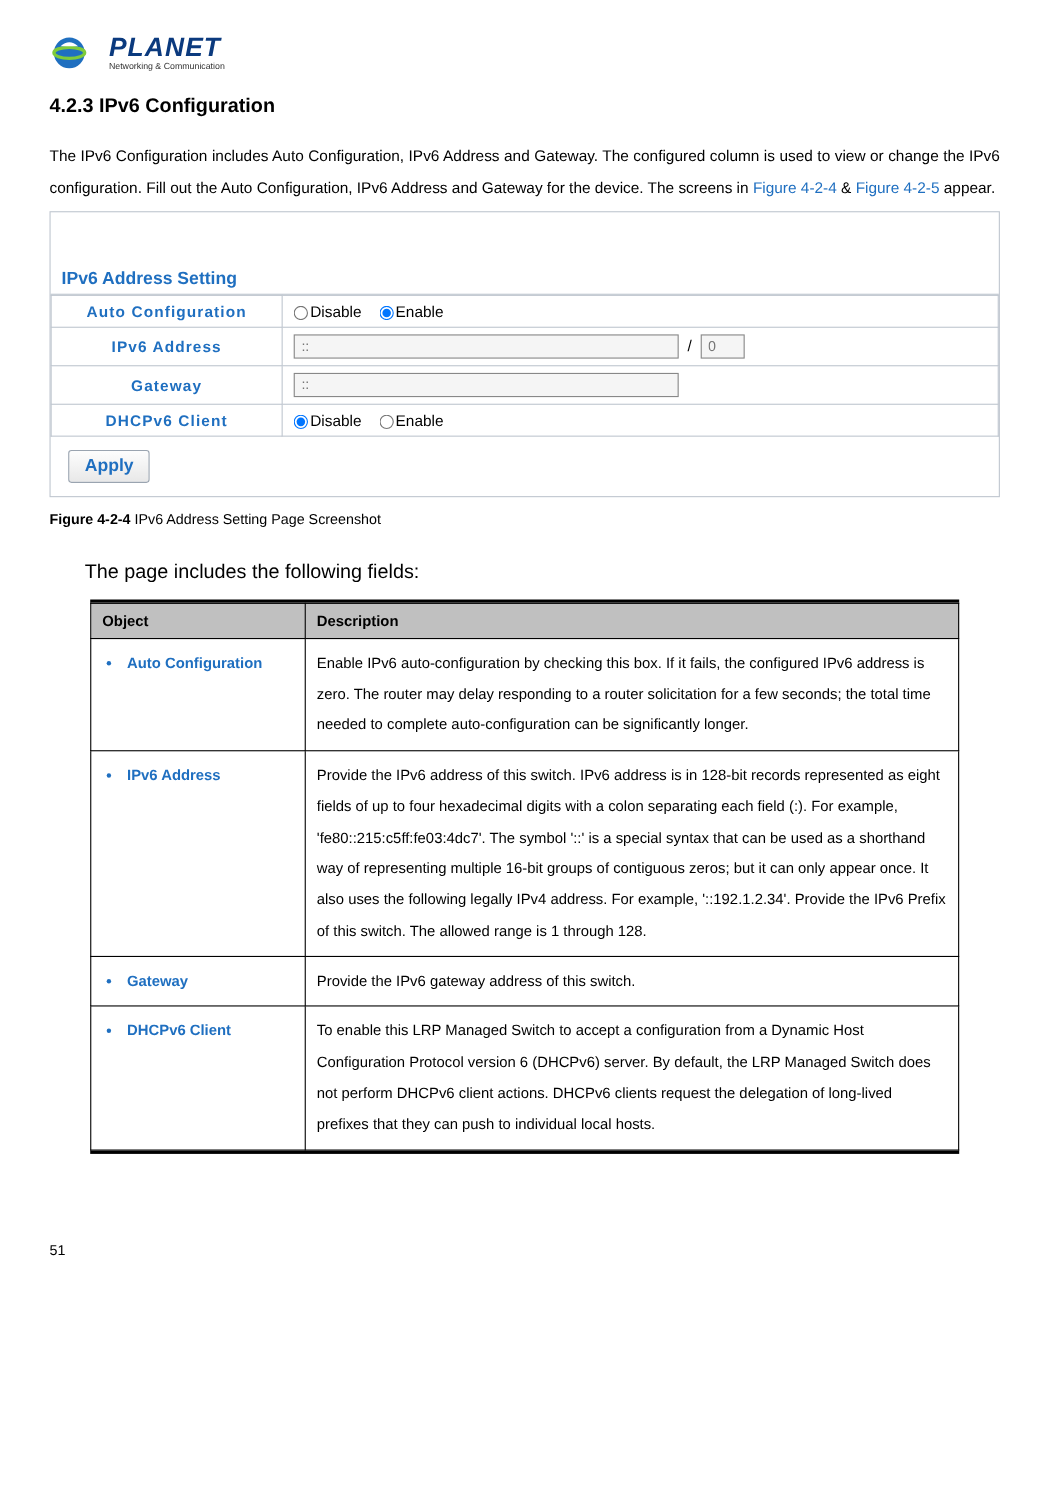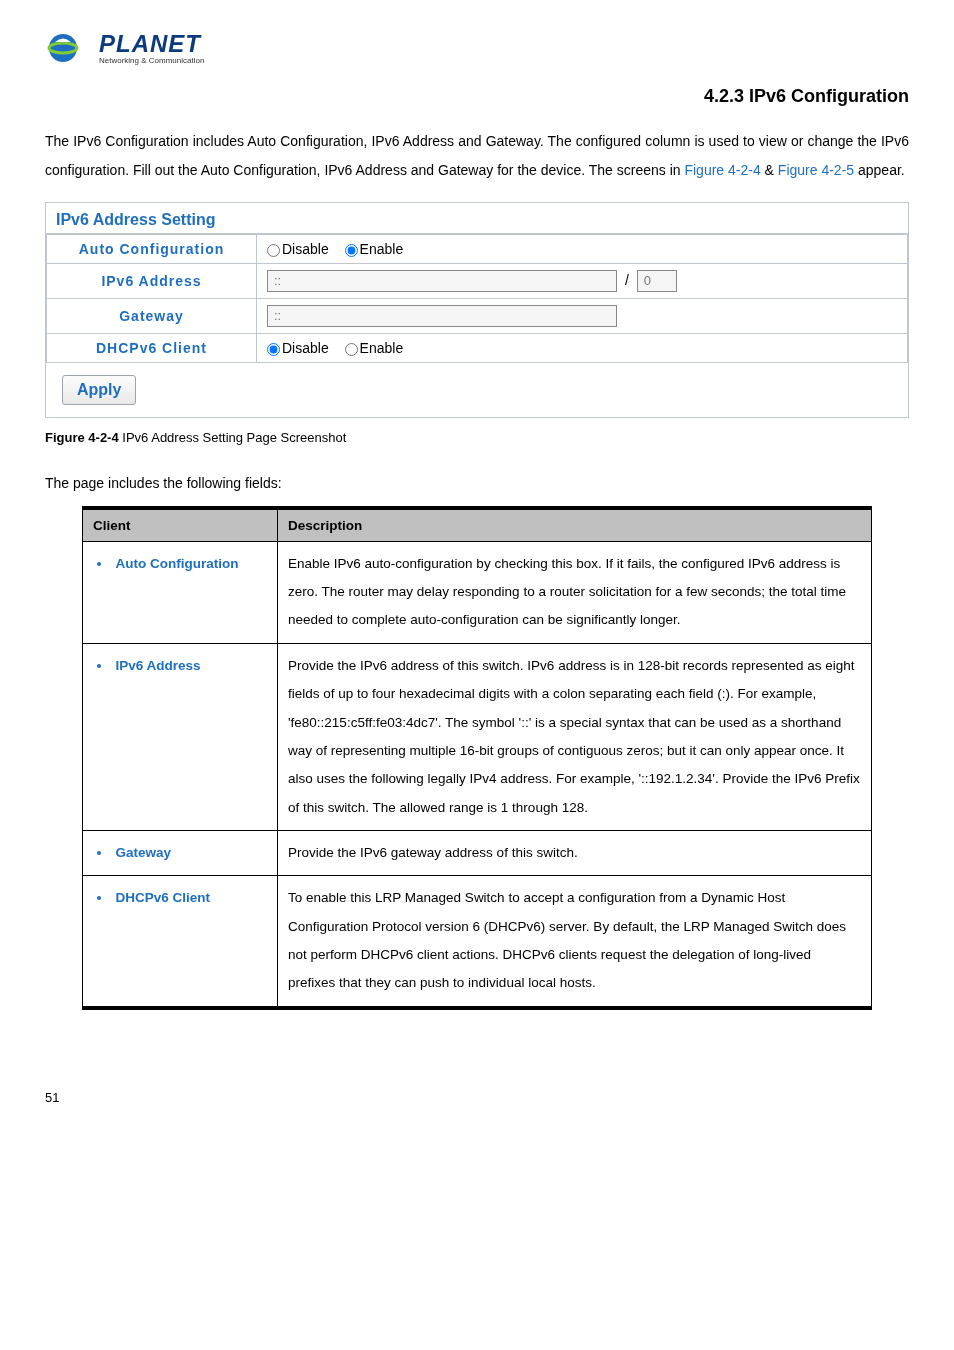--- a/index.html
+++ b/index.html
@@ -14,40 +14,40 @@
     .logo { display: flex; align-items: center; gap: 12px; }
     .logo-icon { width: 36px; height: 36px; }
     .logo-text { margin-left: 6px; }
     .logo-name { color: #0b3a7e; font-weight: bold; font-size: 24px; font-style: italic; letter-spacing: 1px; line-height: 1; }
     .logo-tag { font-size: 8px; color: #333; }
     h2.section-heading {
       font-size: 18px;
       font-weight: bold;
       margin: 10px 0 20px 0;
       color: #000;
-      text-align: right;
     }
     p.intro {
       font-size: 14px;
       line-height: 2.1;
       text-align: justify;
-      margin-bottom: 16px;
+      margin-bottom: 6px;
     }
     a.fig-link { color: #1f6fc0; text-decoration: none; }
     .panel {
       border: 1px solid #bfc6cf;
       background: #fff;
       margin-bottom: 10px;
     }
     .panel-title {
       color: #1f6fc0;
       font-weight: bold;
       font-size: 16px;
       padding: 8px 10px 4px 10px;
       border-bottom: 1px solid #bfc6cf;
+      margin-top: 44px;
     }
     .form-table { width: 100%; border-collapse: collapse; }
     .form-table td {
       border: 1px solid #bfc6cf;
       padding: 6px 10px;
       font-size: 14px;
       vertical-align: middle;
     }
     .form-table .label-cell {
       width: 210px;
@@ -86,21 +86,21 @@
       font-size: 16px;
       padding: 5px 14px;
       cursor: pointer;
     }
     .figure-caption {
       text-align: left;
       font-size: 13px;
       margin: 12px 0 30px 0;
     }
     .figure-caption b { font-weight: bold; }
-    .fields-intro { font-size: 14px; margin-bottom: 15px; }
+    .fields-intro { font-size: 18px; margin-bottom: 15px; margin-left: 32px; }
     .doc-table {
       width: 790px;
       margin: 0 auto;
       border-collapse: collapse;
       font-size: 13.5px;
     }
     .doc-table th {
       background: #c0c0c0;
       text-align: left;
       padding: 8px 10px;
@@ -192,21 +192,21 @@
 <div class="figure-caption">
   <b>Figure 4-2-4 </b><span>IPv6 Address Setting Page Screenshot</span>
 </div>
 
 <p class="fields-intro">The page includes the following fields:</p>
 
 <div class="doc-table-wrap">
 <table class="doc-table">
   <tbody>
         <tr>
-    <th class="obj-cell">Client</th>
+    <th class="obj-cell">Object</th>
     <th>Description</th>
   </tr>
   <tr>
     <td class="obj-cell">
             <span class="bullet-item">Auto Configuration</span>
           </td>
     <td>Enable IPv6 auto-configuration by checking this box.
 If it fails, the configured IPv6 address is zero. The router may delay responding to a router solicitation for a few seconds; the total time needed to complete auto-configuration can be significantly longer.</td>
   </tr>
   <tr>

